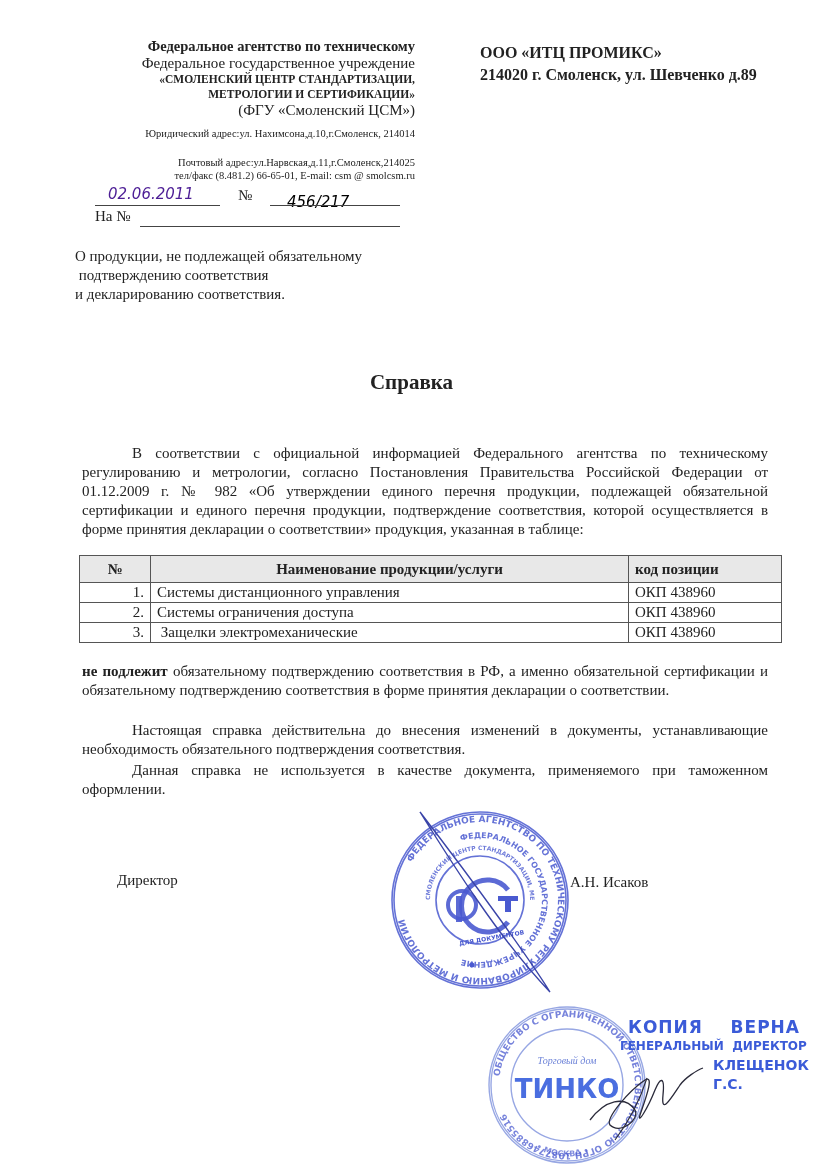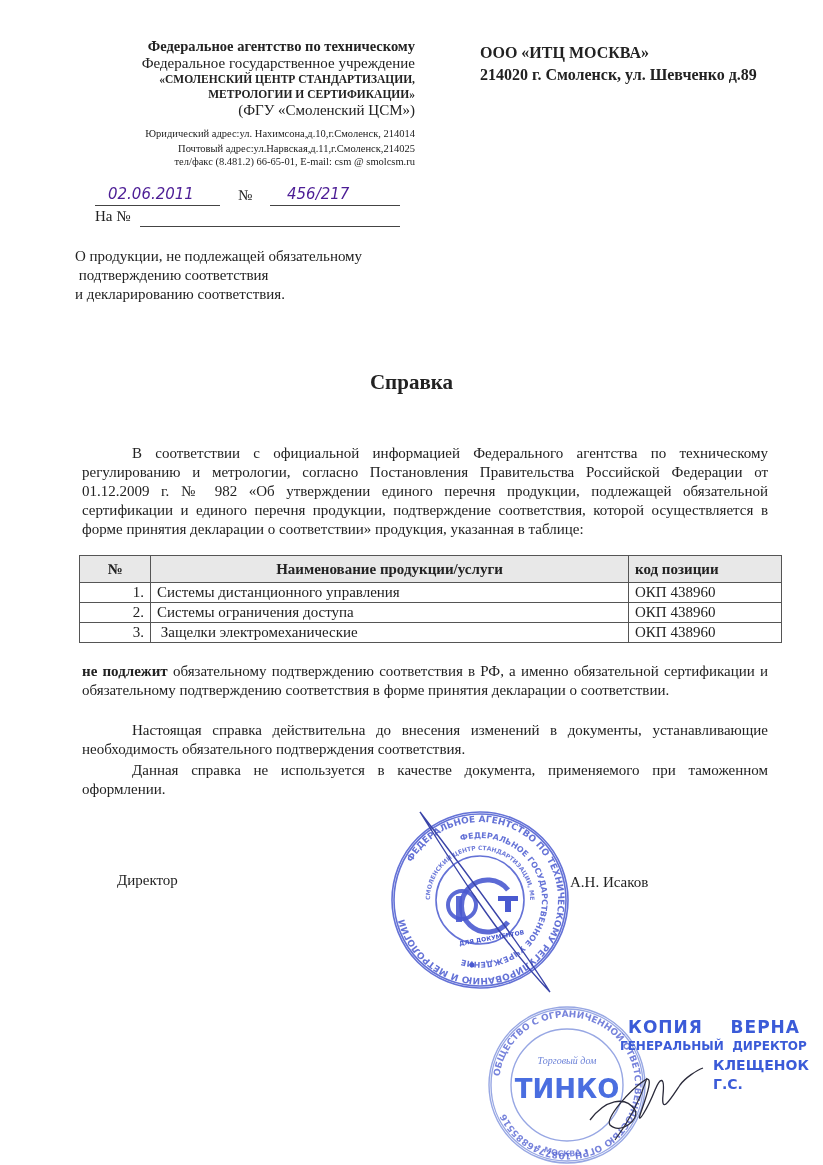--- a/index.html
+++ b/index.html
@@ -13,21 +13,21 @@
     .hdr-left .n1 { font-size: 15px; }
     .hdr-left .caps { font-weight: bold; font-size: 11.5px; line-height: 15px; }
     .hdr-left .p1 { font-size: 15px; }
     .hdr-left .small { font-size: 10.5px; line-height: 13px; margin-top: 8px; }
     .hdr-right { left: 480px; top: 42px; font-weight: bold; font-size: 16px; line-height: 22px; }
     .reg-row { left: 95px; top: 185px; width: 305px; height: 20px; }
     .reg-date-line { position: absolute; left: 0; top: 20px; width: 125px; border-bottom: 1px solid #444; }
     .reg-date { position: absolute; left: 13px; top: 0; color: #4c1d95; font-style: italic; font-size: 15px; font-family: "DejaVu Sans", sans-serif; }
     .reg-no-label { position: absolute; left: 143px; top: 2px; font-size: 15px; }
     .reg-num-line { position: absolute; left: 175px; top: 20px; width: 130px; border-bottom: 1px solid #444; }
-    .reg-num { position: absolute; left: 192px; top: 0; color: #4c1d95; font-style: italic; font-size: 15px; font-family: "DejaVu Sans", sans-serif; text-align: center; }
+    .reg-num { position: absolute; left: 192px; top: 8px; color: #000000; font-style: italic; font-size: 15px; font-family: "DejaVu Sans", sans-serif; text-align: center; }
     .ref-row { left: 95px; top: 208px; width: 305px; height: 20px; font-size: 15px; }
     .ref-line { position: absolute; left: 45px; top: 18px; width: 260px; border-bottom: 1px solid #444; }
     .subject { left: 75px; top: 247px; font-size: 15px; line-height: 19px; }
     .title { left: 0; width: 823px; top: 370px; text-align: center; font-weight: bold; font-size: 21px; }
     .body-text { left: 82px; width: 686px; font-size: 15px; line-height: 19px; text-align: justify; }
     .indent { text-indent: 50px; }
     table.items { position: absolute; left: 79px; top: 555px; width: 703px; border-collapse: collapse; font-size: 15px; }
     table.items td, table.items th { border: 1px solid #555; padding: 0 6px; height: 19px; line-height: 19px; }
     table.items th { background: #e8e8e8; font-weight: bold; height: 26px; }
     .c-num { width: 58px; text-align: right; }
@@ -40,26 +40,26 @@
 </head>
 <body>
 
 <div class="abs hdr-left">
   <div class="b1">Федеральное агентство по техническому</div>
   <div class="n1">Федеральное государственное учреждение</div>
   <div class="caps">«СМОЛЕНСКИЙ ЦЕНТР СТАНДАРТИЗАЦИИ,</div>
   <div class="caps">МЕТРОЛОГИИ И СЕРТИФИКАЦИИ»</div>
   <div class="p1">(ФГУ «Смоленский ЦСМ»)</div>
   <div class="small">Юридический адрес:ул. Нахимсона,д.10,г.Смоленск, 214014</div>
-  <div class="small" style="margin-top:2px">Почтовый адрес:ул.Нарвская,д.11,г.Смоленск,214025</div>
+  <div class="small" style="margin-top:16px">Почтовый адрес:ул.Нарвская,д.11,г.Смоленск,214025</div>
   <div class="small" style="margin-top:0">тел/факс (8.481.2) 66-65-01, E-mail: csm @ smolcsm.ru</div>
 </div>
 
 <div class="abs hdr-right">
-  <div>ООО «ИТЦ МОСКВА»</div>
+  <div>ООО «ИТЦ ПРОМИКС»</div>
   <div>214020 г. Смоленск, ул. Шевченко д.89</div>
 </div>
 
 <div class="abs reg-row">
   <span class="reg-date">02.06.2011</span>
   <div class="reg-date-line"></div>
   <span class="reg-no-label">№</span>
   <span class="reg-num">456/217</span>
   <div class="reg-num-line"></div>
 </div>

